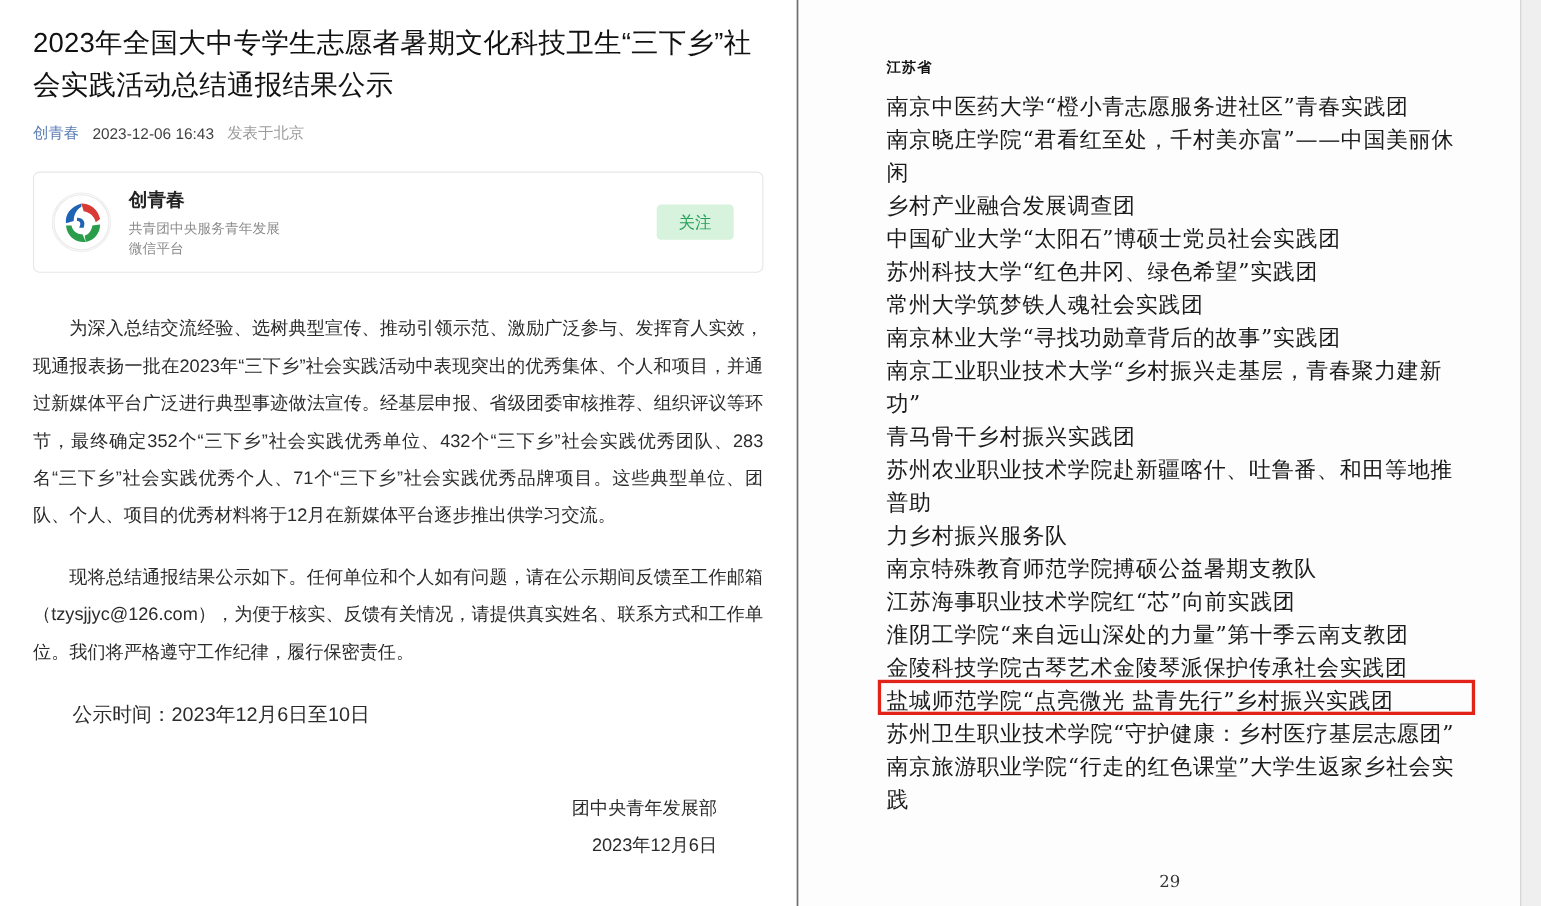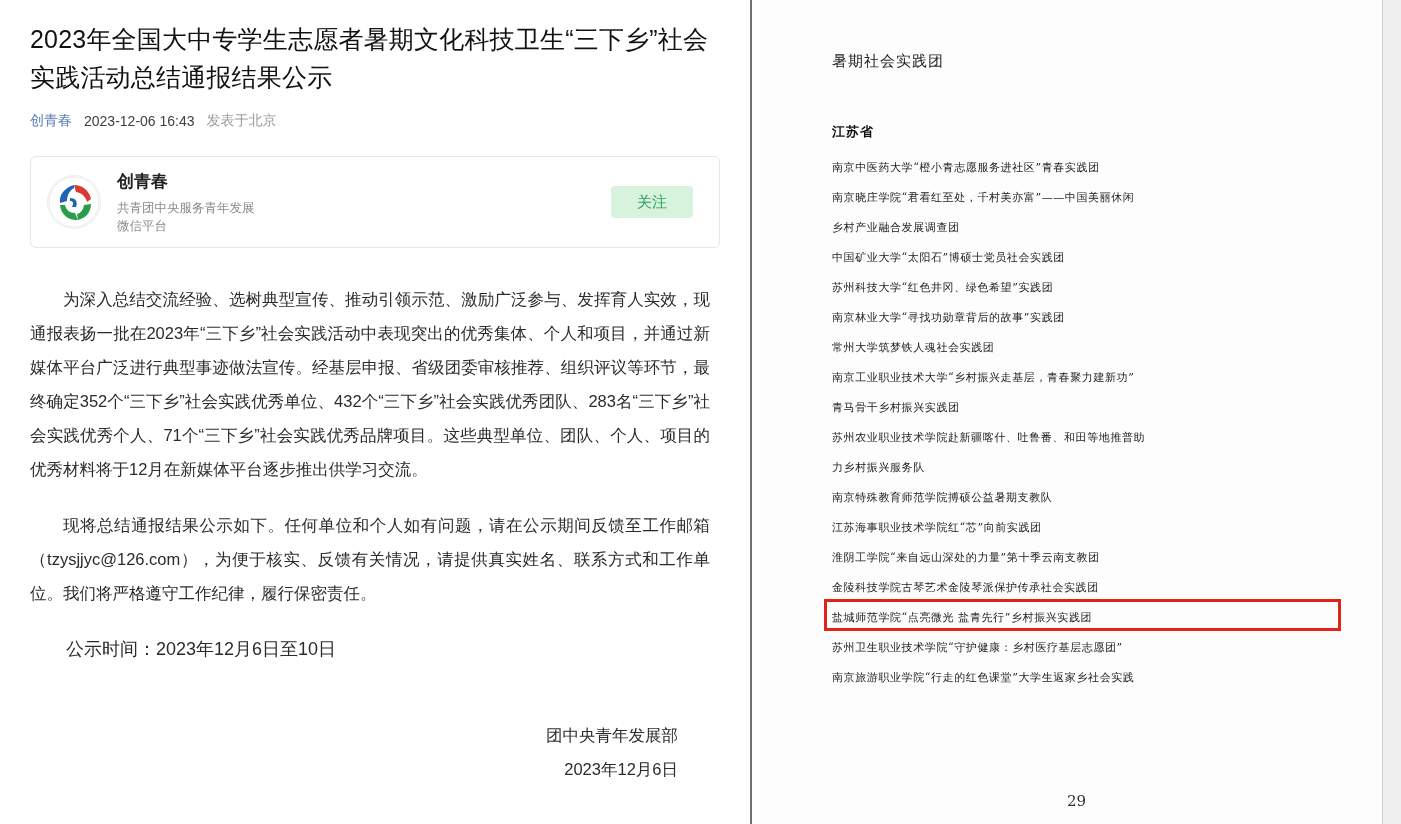--- a/index.html
+++ b/index.html
@@ -84,21 +84,21 @@
     color: #222;
     font-weight: bold;
     margin-bottom: 6px;
   }
   .account-desc {
     font-size: 12.5px;
     color: #8b8b8b;
     line-height: 18px;
   }
   .follow-btn {
-    width: 82px;
+    width: 70px;
     height: 32px;
     border-radius: 4px;
     background: #d7f2dd;
     color: #2aa05a;
     font-size: 15px;
     display: flex;
     align-items: center;
     justify-content: center;
     flex: 0 0 auto;
     margin-right: 10px;
@@ -155,21 +155,21 @@
     margin-bottom: 52px;
   }
   .province {
     font-size: 13px;
     font-weight: bold;
     color: #111;
     letter-spacing: 1px;
     margin-bottom: 12px;
   }
   .entry {
-    font-size: 11px;
+    font-size: 20px;
     line-height: 30px;
     color: #1b1b1b;
     letter-spacing: 0.6px;
     white-space: pre-wrap;
   }
   .entry.highlighted {
     position: relative;
   }
   .highlight-box {
     position: absolute;
@@ -244,31 +244,30 @@
 
     <div class="sign-block">
       <div>团中央青年发展部</div>
       <div>2023年12月6日</div>
     </div>
   </div>
 
   <div class="divider"></div>
 
   <div class="right-panel">
-    <div class="pdf-header">暑期社会实践团</div>
     <div class="province">江苏省</div>
 
     <div>
       <div class="entry">南京中医药大学“橙小青志愿服务进社区”青春实践团</div>
       <div class="entry">南京晓庄学院“君看红至处，千村美亦富”——中国美丽休闲
 乡村产业融合发展调查团</div>
       <div class="entry">中国矿业大学“太阳石”博硕士党员社会实践团</div>
       <div class="entry">苏州科技大学“红色井冈、绿色希望”实践团</div>
+      <div class="entry">常州大学筑梦铁人魂社会实践团</div>
       <div class="entry">南京林业大学“寻找功勋章背后的故事”实践团</div>
-      <div class="entry">常州大学筑梦铁人魂社会实践团</div>
       <div class="entry">南京工业职业技术大学“乡村振兴走基层，青春聚力建新功”
 青马骨干乡村振兴实践团</div>
       <div class="entry">苏州农业职业技术学院赴新疆喀什、吐鲁番、和田等地推普助
 力乡村振兴服务队</div>
       <div class="entry">南京特殊教育师范学院搏硕公益暑期支教队</div>
       <div class="entry">江苏海事职业技术学院红“芯”向前实践团</div>
       <div class="entry">淮阴工学院“来自远山深处的力量”第十季云南支教团</div>
       <div class="entry">金陵科技学院古琴艺术金陵琴派保护传承社会实践团</div>
 
       <div class="hl-wrap">

